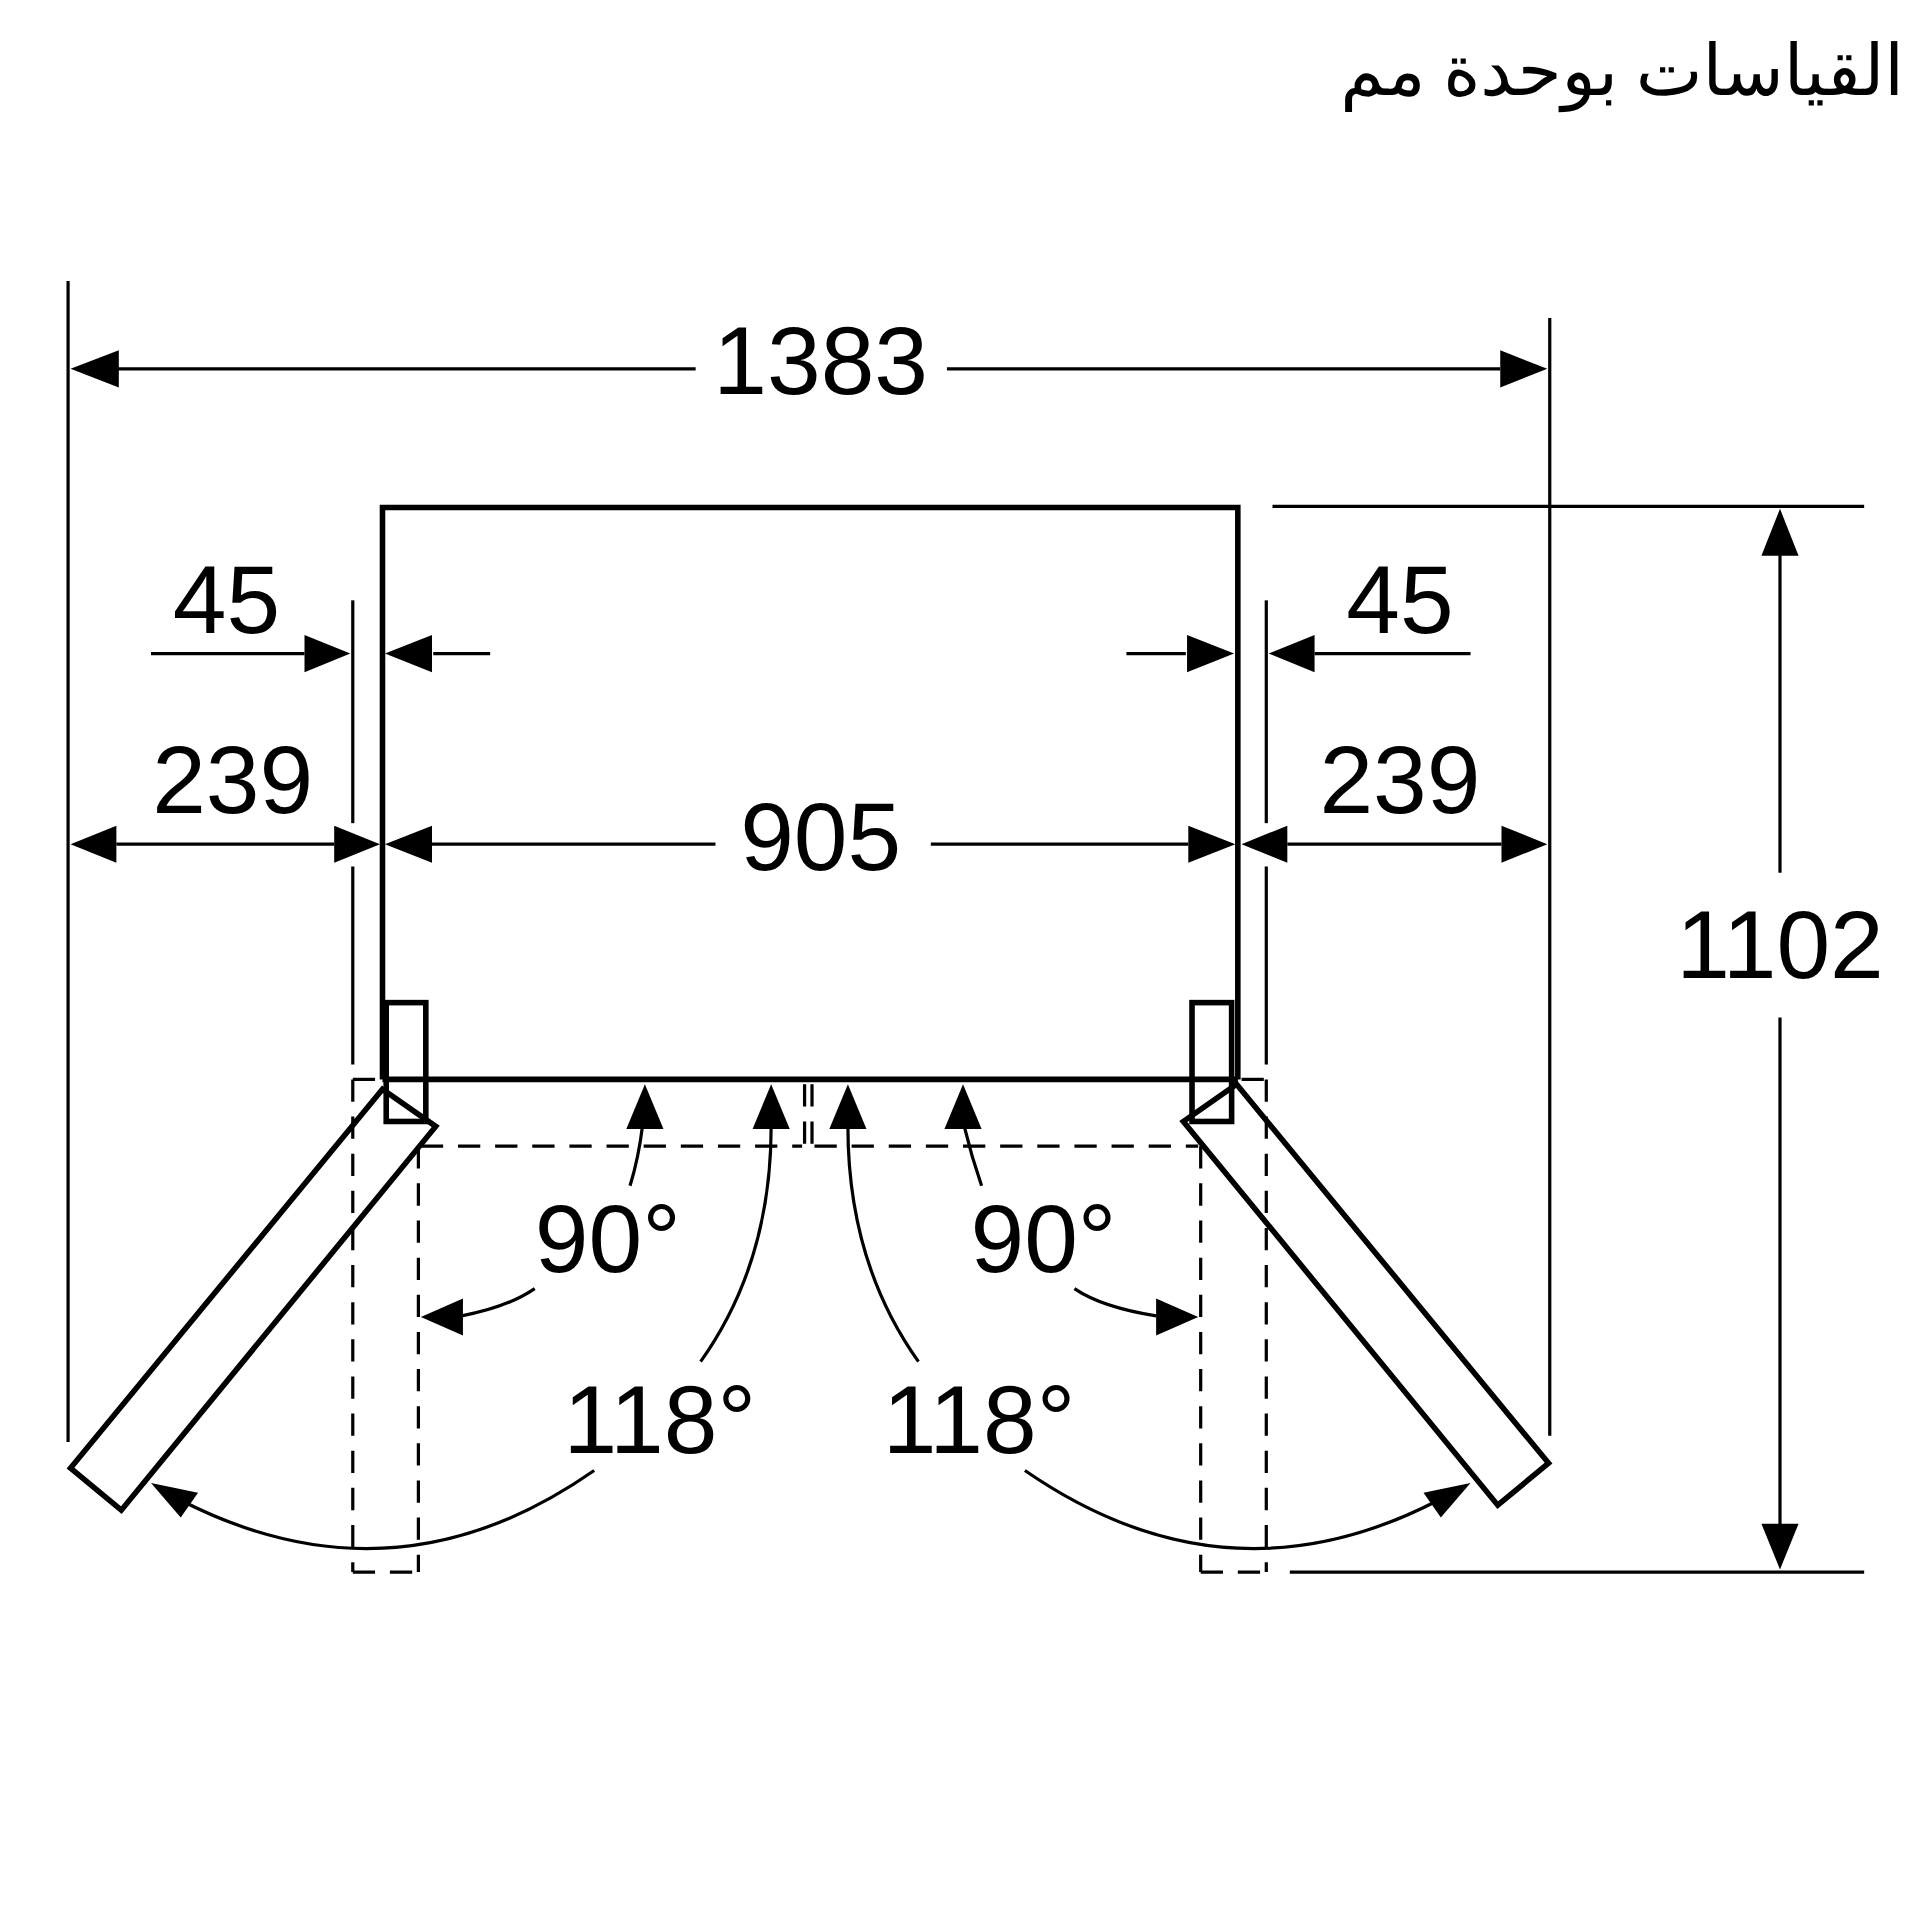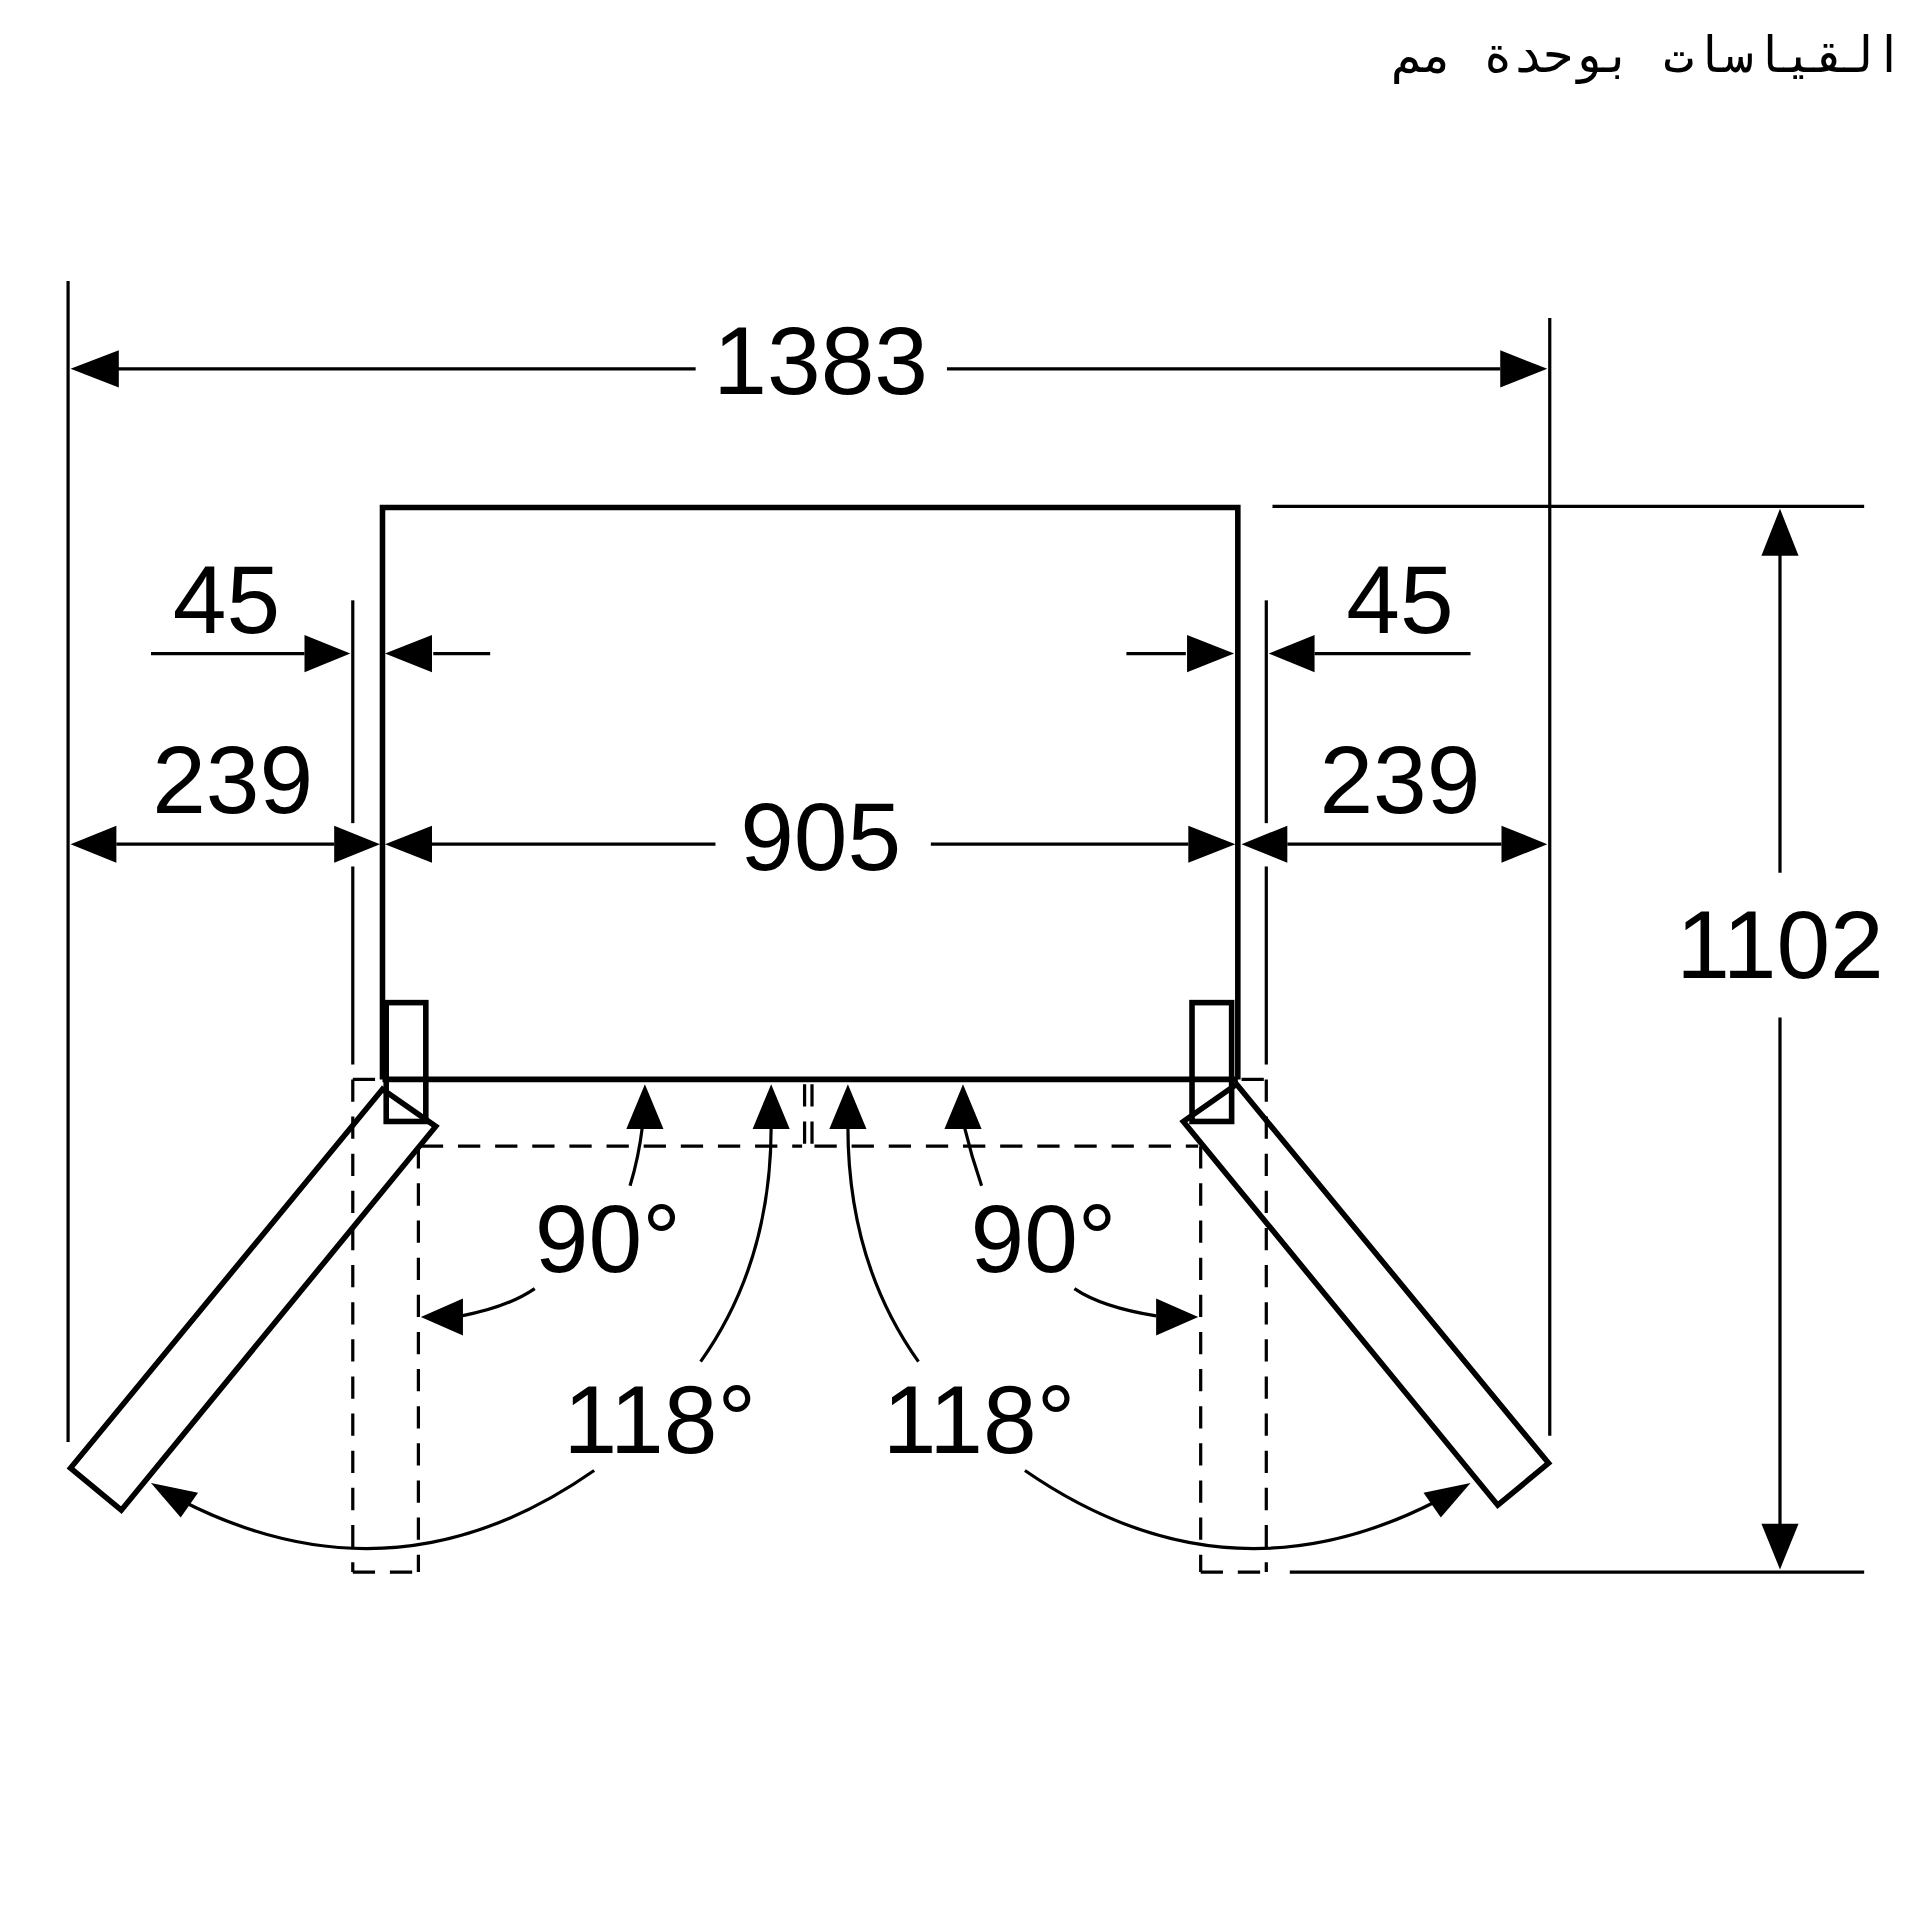--- a/index.html
+++ b/index.html
@@ -1,20 +1,20 @@
 <!DOCTYPE html>
 <html><head>
   <meta charset="utf-8">
   <style>
     html, body { margin: 0; padding: 0; background: #ffffff; }
     body { width: 1931px; height: 1931px; overflow: hidden; position: relative; }
     .canvas { position: absolute; left: 0; top: 0; width: 1931px; height: 1931px; }
     .title {
       position: absolute; top: 29px; right: 27px;
-      font-family: Liberation Mono, monospace; font-size: 50px; color: #000;
+      font-family: Liberation Serif, serif; font-size: 71px; color: #000;
       direction: rtl; white-space: nowrap; line-height: 1.2;
     }
     svg text { font-family: "Liberation Sans", sans-serif; fill: #000; }
     .dim { font-size: 78px; }
     .ang { font-size: 78px; }
     .thick { stroke: #000; stroke-width: 4.5; fill: none; stroke-linejoin: miter; }
     .thin { stroke: #000; stroke-width: 2.6; fill: none; }
     .dash { stroke: #000; stroke-width: 2.6; fill: none; stroke-dasharray: 18 12; }
     .arrow { fill: #000; stroke: none; }
   </style>

